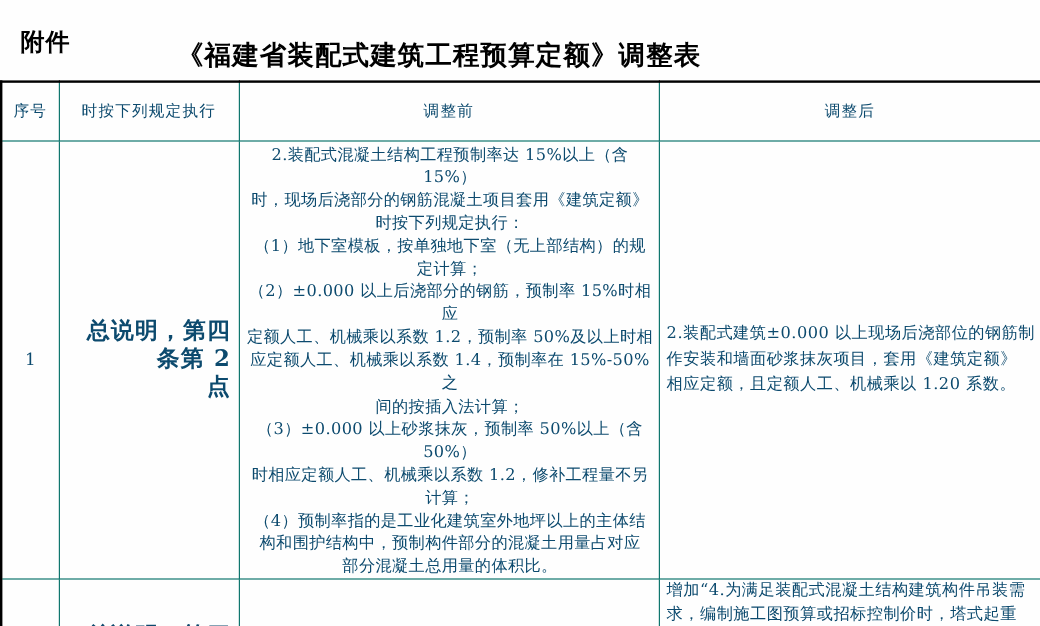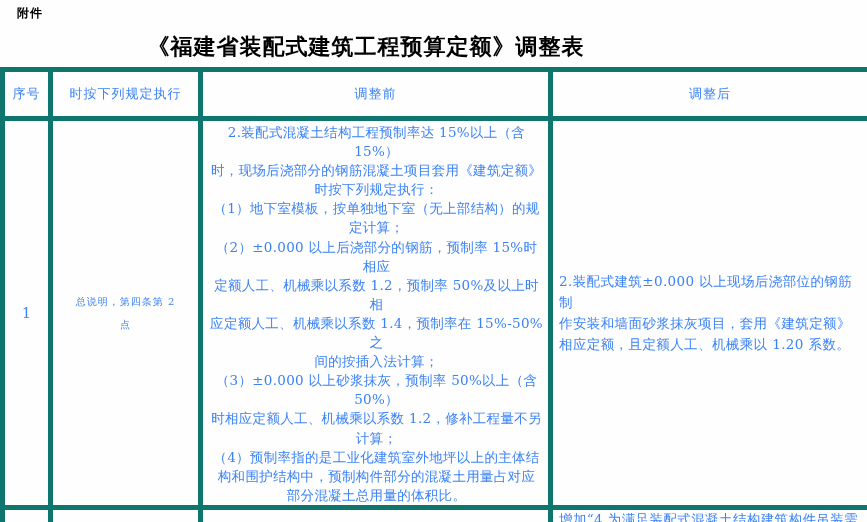--- a/index.html
+++ b/index.html
@@ -7,22 +7,22 @@
     margin: 0; padding: 0;
     width: 867px; height: 522px;
     background: #fefefe;
     color: #000;
     font-family: "DejaVu Serif", "Liberation Serif", serif;
     overflow: hidden;
     position: relative;
   }
   .attachment-label {
     position: absolute;
-    left: 17px; top: 5px;
-    font-size: 12px;
+    left: 17px; top: 22px;
+    font-size: 20px;
     font-weight: bold;
     letter-spacing: 1px;
   }
   .doc-title {
     position: absolute;
     left: 0; top: 31px;
     width: 732px;
     text-align: center;
     font-size: 22px;
     font-weight: bold;
@@ -31,45 +31,46 @@
   }
   table.adjust-table {
     position: absolute;
     left: 0; top: 67px;
     width: 867px;
     border-collapse: collapse;
     table-layout: fixed;
     border: 2px solid #000;
   }
   .adjust-table th, .adjust-table td {
-    border: 5px solid #0f766e;
+    border: 1px solid #0f766e;
     padding: 0;
-    color: #3b82f6;
+    color: #0c4a6e;
   }
   .adjust-table thead th {
     height: 49px;
     font-weight: normal;
     font-size: 13px;
     text-align: center;
     vertical-align: middle;
     letter-spacing: 1px;
   }
   td.cell-seq {
     text-align: center;
     vertical-align: middle;
     font-size: 14px;
   }
   td.cell-loc {
-    text-align: center;
+    text-align: right;
     vertical-align: middle;
-    font-size: 10px;
+    font-size: 19px;
     line-height: 23px;
     white-space: pre-line;
     letter-spacing: 1px;
     padding: 0 6px;
+    font-weight: bold;
   }
   td.cell-before-long {
     vertical-align: top;
     text-align: center;
     font-size: 13.5px;
     line-height: 19.1px;
     white-space: pre-line;
     letter-spacing: 0.3px;
     padding: 2px 4px 0 6px;
   }

